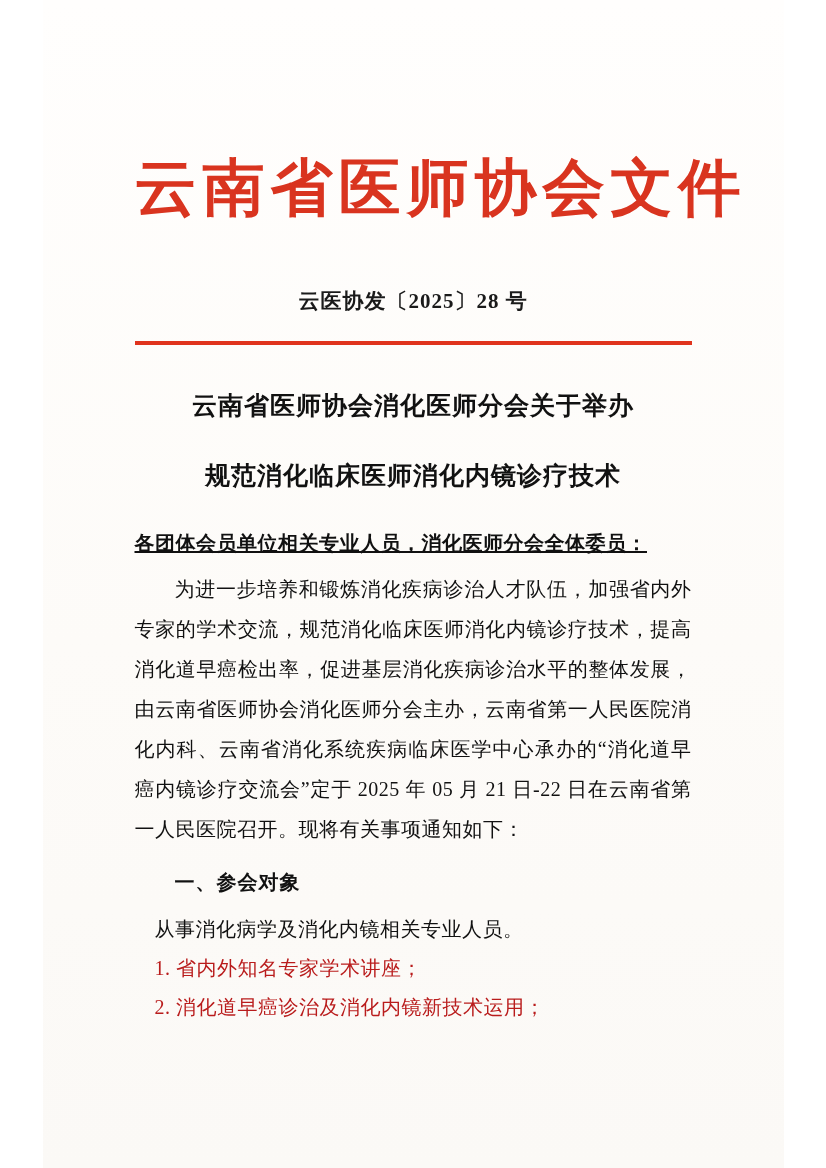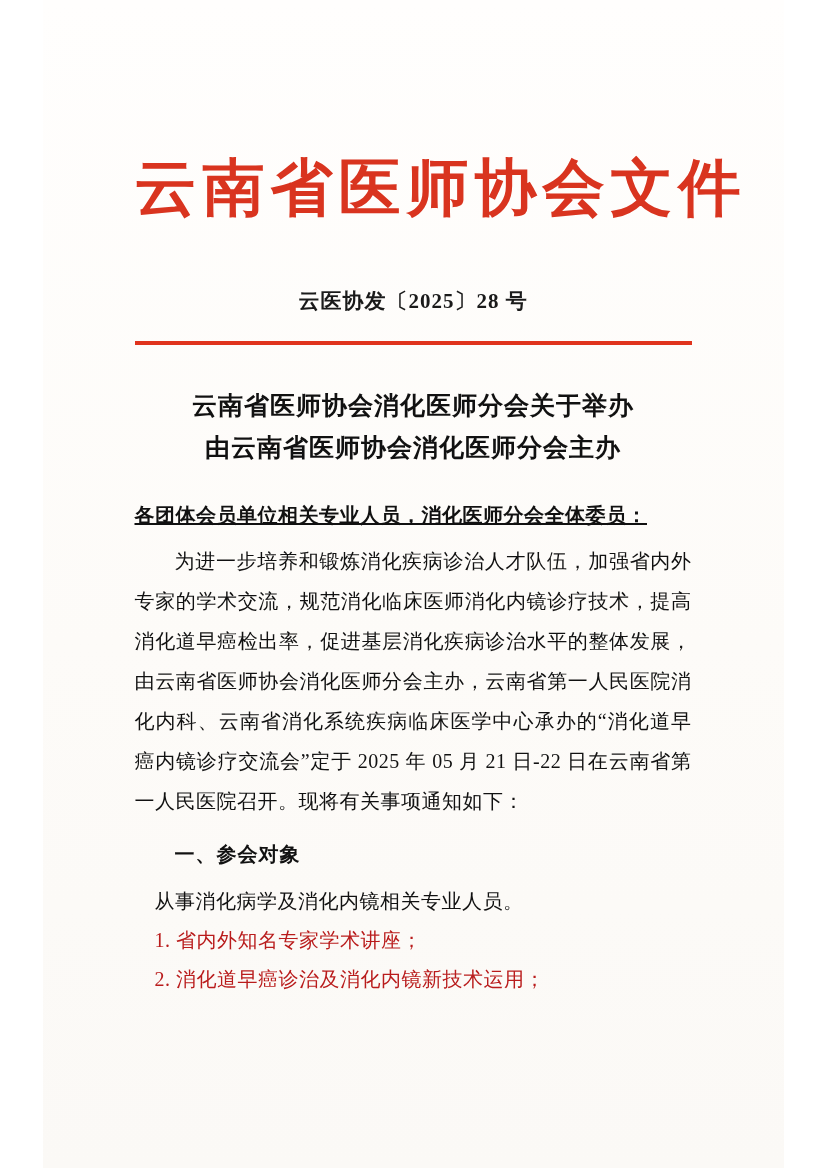--- a/index.html
+++ b/index.html
@@ -61,21 +61,21 @@
   }
   .headline {
     margin-top: 40px;
     text-align: center;
     font-size: 25px;
     font-weight: bold;
     line-height: 1.65;
     letter-spacing: 1px;
     color: #111;
   }
-  .headline div { white-space: nowrap; }
+  .headline div { white-space: nowrap; margin-top: 28px; }
   .salutation {
     margin-top: 34px;
     font-size: 20px;
     font-weight: bold;
     letter-spacing: 0.5px;
     color: #111;
     text-decoration: underline;
   }
   .body-para {
     margin-top: 12px;
@@ -119,21 +119,21 @@
   <div class="sheet">
 
     <div class="doc-title">云南省医师协会文件</div>
 
     <div class="doc-number">云医协发〔2025〕28 号</div>
 
     <div class="red-rule"></div>
 
     <div class="headline">
       <div>云南省医师协会消化医师分会关于举办</div>
-      <div>由云南省医师协会消化医师分会主办</div>
+      <div>规范消化临床医师消化内镜诊疗技术</div>
     </div>
 
     <div class="salutation">各团体会员单位相关专业人员，消化医师分会全体委员：</div>
 
     <div class="body-para">为进一步培养和锻炼消化疾病诊治人才队伍，加强省内外专家的学术交流，规范消化临床医师消化内镜诊疗技术，提高消化道早癌检出率，促进基层消化疾病诊治水平的整体发展，由云南省医师协会消化医师分会主办，云南省第一人民医院消化内科、云南省消化系统疾病临床医学中心承办的“消化道早癌内镜诊疗交流会”定于 2025 年 05 月 21 日-22 日在云南省第一人民医院召开。现将有关事项通知如下：</div>
 
     <div class="section-head">一、参会对象</div>
     <div class="section-text">从事消化病学及消化内镜相关专业人员。</div>
 
     <div class="list-item">1. 省内外知名专家学术讲座；</div>

